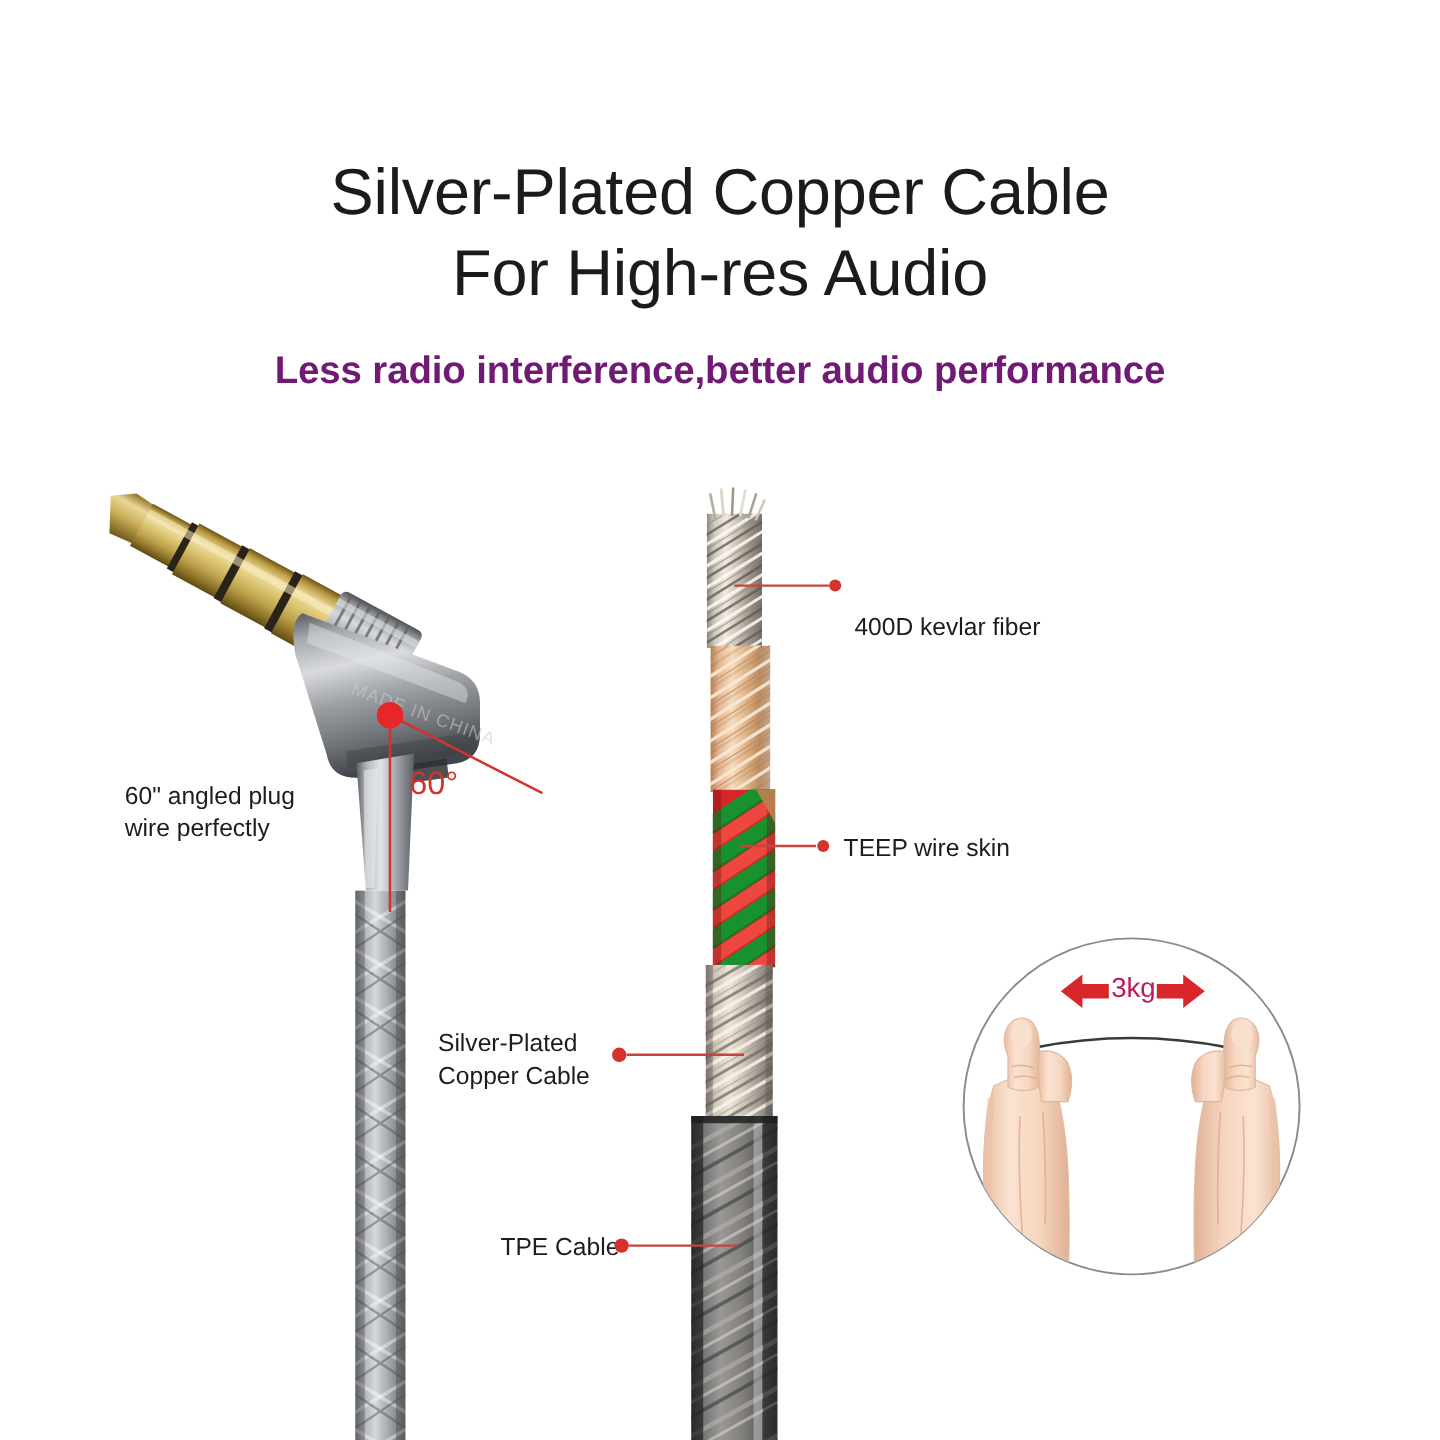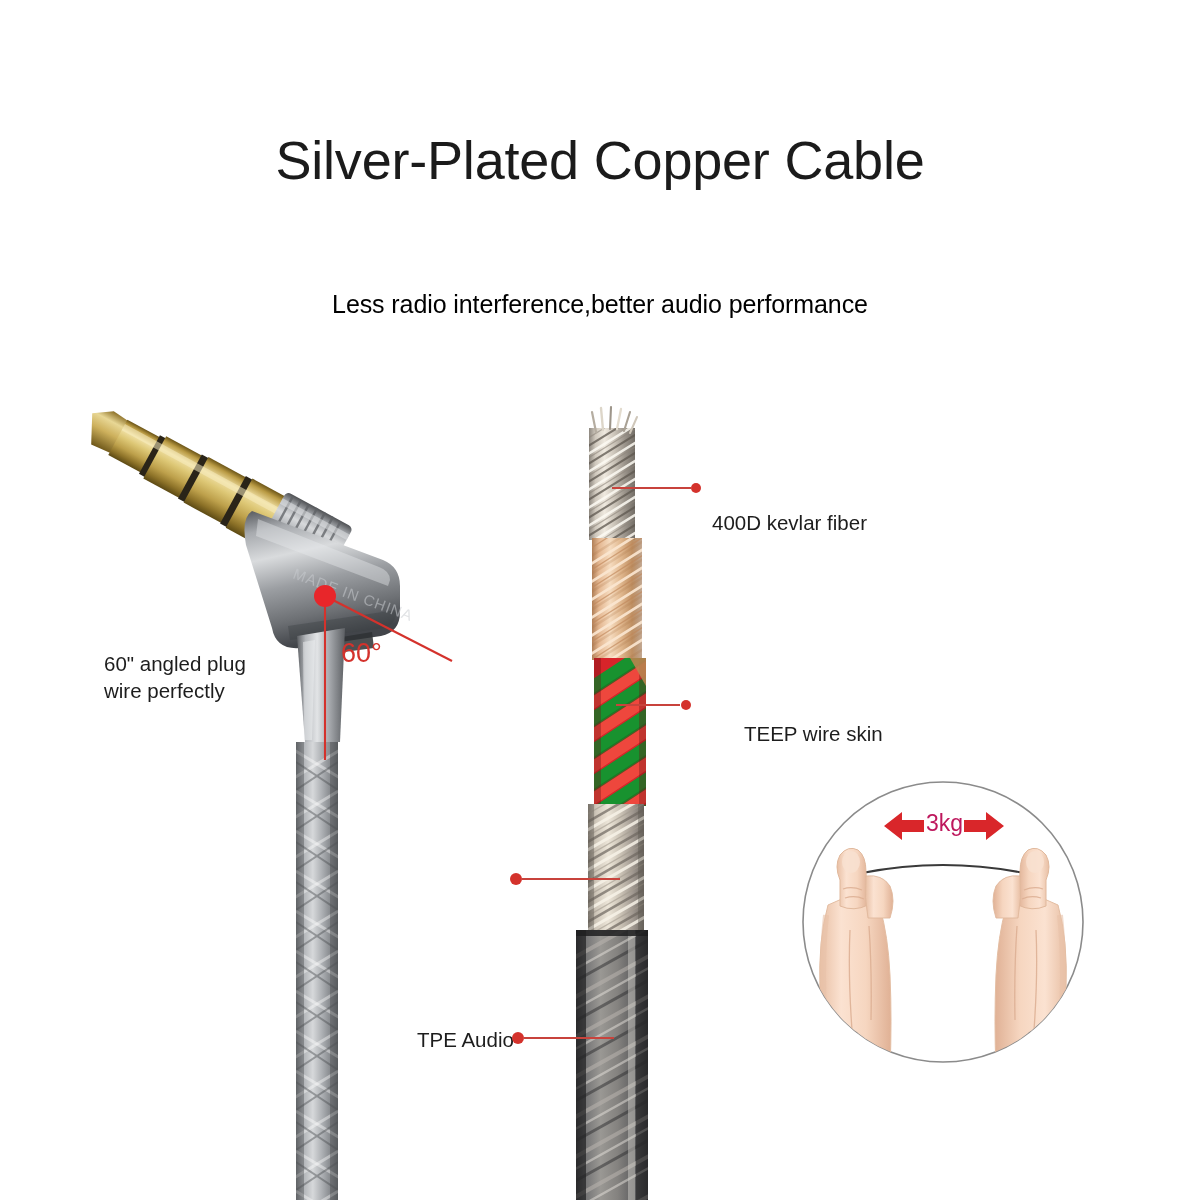--- a/index.html
+++ b/index.html
@@ -19,49 +19,51 @@
     position:absolute;left:0;top:126px;width:1200px;
     text-align:center;
     font-size:54px;line-height:68px;
     color:#1b1b1b;font-weight:400;
     letter-spacing:-0.2px;
   }
   .title .l2{display:block;}
   .subtitle{
     position:absolute;left:0;top:290px;width:1200px;
     text-align:center;
-    font-size:25px;color:#000000;font-weight:400;
+    font-size:32px;color:#701a75;font-weight:700;
     letter-spacing:-0.1px;
   }
 
   
   .callout{
     position:absolute;
     font-size:20.5px;line-height:27px;
     color:#1d1d1d;white-space:pre;
   }
 
   
   svg.art{position:absolute;left:0;top:0;width:1200px;height:1200px;overflow:visible;}
 </style>
 </head>
 <body>
 
 <div class="stage">
 
   <div class="title">
     <span>Silver-Plated Copper Cable</span>
+    <span class="l2">For High-res Audio</span>
   </div>
   <div class="subtitle">Less radio interference,better audio performance</div>
 
   <div class="callout" style="left:104px;top:650px;"><span>60" angled plug</span><br><span>wire perfectly</span></div>
 
   <div class="callout" style="left:712px;top:477px;margin-top:32px;">400D kevlar fiber</div>
-  <div class="callout" style="left:744px;top:693px;margin-top:27px;">TEEP wire skin</div>
-  <div class="callout" style="left:417px;top:1026px;">TPE Audio</div>
+  <div class="callout" style="left:703px;top:693px;">TEEP wire skin</div>
+  <div class="callout" style="left:365px;top:856px;"><span>Silver-Plated</span><br><span>Copper Cable</span></div>
+  <div class="callout" style="left:417px;top:1026px;">TPE Cable</div>
 
   <svg class="art" viewBox="0 0 1200 1200">
     <defs>
 
       <linearGradient id="goldG" x1="0" y1="0" x2="0" y2="1">
         <stop offset="0" stop-color="#6b5416"></stop>
         <stop offset="0.10" stop-color="#b99a43"></stop>
         <stop offset="0.27" stop-color="#f0e0a4"></stop>
         <stop offset="0.45" stop-color="#ddc775"></stop>
         <stop offset="0.68" stop-color="#bda04b"></stop>

